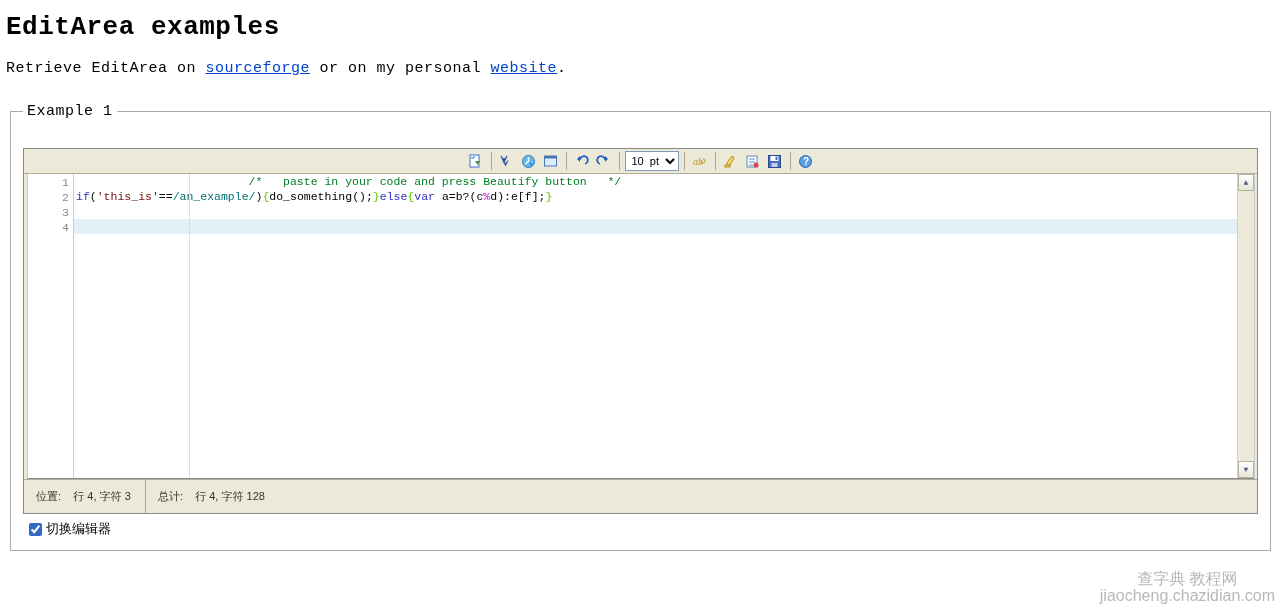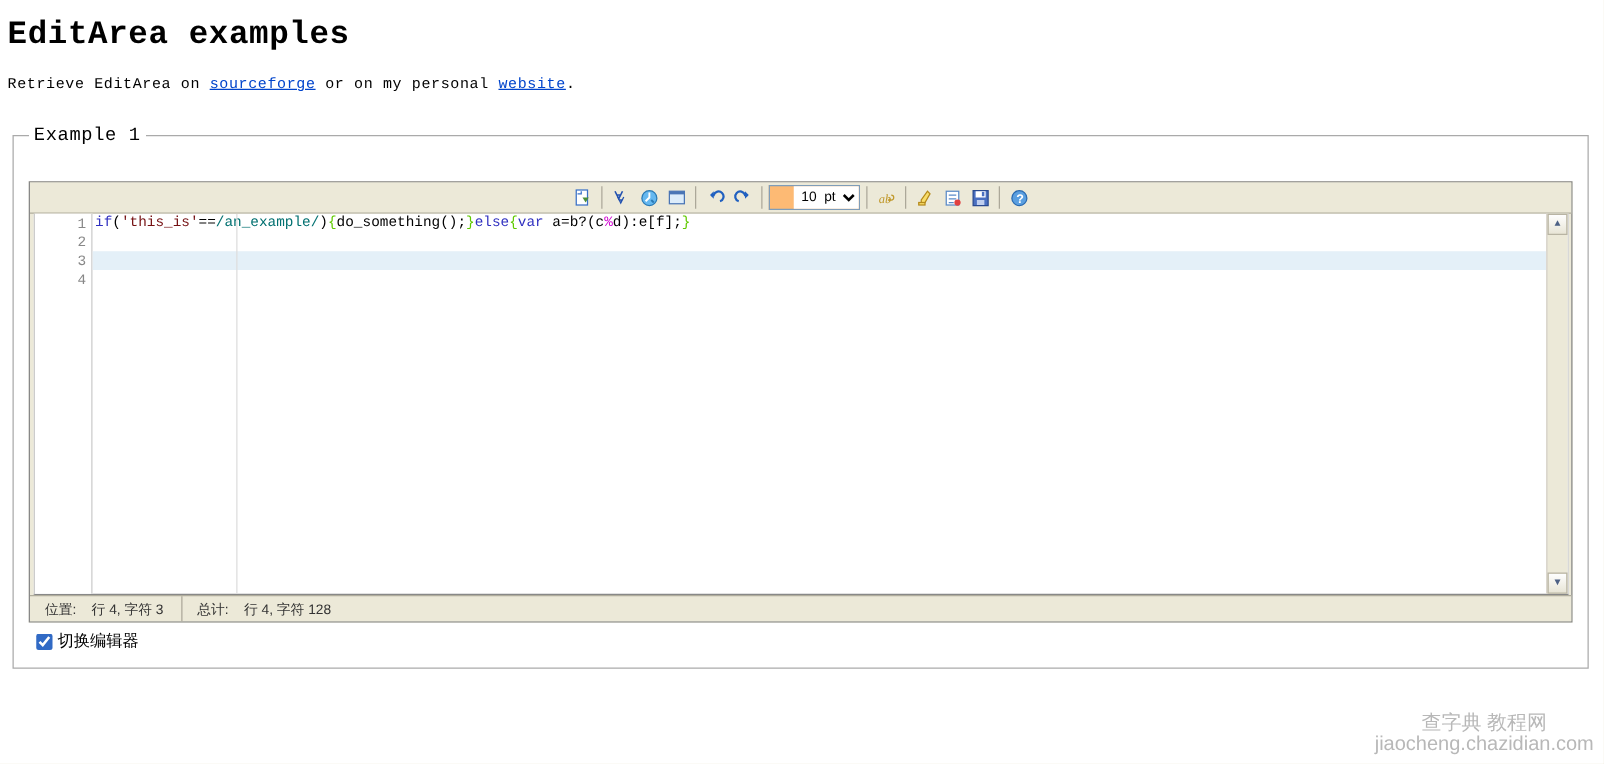--- a/index.html
+++ b/index.html
@@ -10,21 +10,21 @@
       font-size: 15px;
     }
     h1 {
       font-size: 26px;
       font-weight: bold;
       margin: 8px 0 18px 2px;
       letter-spacing: 0.5px;
     }
     .intro {
       margin: 0 0 26px 2px;
-      font-size: 12px;
+      font-size: 15px;
       letter-spacing: 0.5px;
     }
     .intro a { color: #0044cc; text-decoration: underline; }
     fieldset.example {
       border: 1px solid #aaa;
       margin: 0 8px 0 6px;
       padding: 28px 12px 12px 12px;
     }
     fieldset.example legend {
       font-size: 15px;
@@ -64,23 +64,22 @@
       cursor: pointer;
       flex-shrink: 0;
       text-align: right;
     }
     .tb-sep { width: 1px; height: 18px; background: #aca899; margin: 0 3px; flex-shrink: 0; }
     .font-select-wrap {
       display: inline-flex;
       align-items: center;
       height: 20px;
       border: 1px solid #7f9db9;
-      background: #fdba74;
+      background: #a16207;
       flex-shrink: 0;
-      padding-left: 19px;
     }
     .font-select {
       border: none;
       font-size: 11px;
       font-family: Arial, sans-serif;
       padding: 0 2px;
       height: 18px;
       background: #fff;
       outline: none;
     }
@@ -143,21 +142,21 @@
       position: absolute;
       left: 115px;
       top: 0;
       bottom: 0;
       width: 1px;
       background: #ddd;
       pointer-events: none;
     }
     
     .status {
-      height: 21px;
+      height: 34px;
       background: #ece9d8;
       border-top: 1px solid #b0ad9c;
       display: flex;
       align-items: flex-start;
       font-size: 11px;
       font-family: "SimSun", Arial, sans-serif;
       color: #333;
       padding-left: 6px;
     }
     .status .cell { padding: 0 14px 0 6px; border-right:1px solid #aca899; height:100%; display:flex; align-items:center; }
@@ -288,20 +287,21 @@
 
     <div class="code-wrap">
       <div class="gutter">
         <div>1</div>
         <div>2</div>
         <div>3</div>
         <div>4</div>
       </div>
       <div class="code-area">
         <div class="col-divider"></div>
+        <div class="code-line"><span>                         </span><span class="c-comment">/*   paste in your code and press Beautify button   */</span></div>
         <div class="code-line"><span class="c-kw">if</span><span>(</span><span class="c-str">'this_is'</span><span>==</span><span class="c-regex">/an_example/</span><span>)</span><span class="c-brace">{</span><span>do_something</span><span>(</span><span>)</span><span>;</span><span class="c-brace">}</span><span class="c-kw">else</span><span class="c-brace">{</span><span class="c-var">var</span><span> </span><span>a</span><span>=</span><span>b</span><span>?</span><span>(</span><span>c</span><span class="c-op">%</span><span>d</span><span>)</span><span>:</span><span>e</span><span>[</span><span>f</span><span>]</span><span>;</span><span class="c-brace">}</span></div>
         <div class="code-line"></div>
         <div class="code-line line-highlight"></div>
       </div>
       <div class="scroll-v">
         <div class="scroll-arrow">▲</div>
         <div class="scroll-arrow">▼</div>
       </div>
     </div>
 

